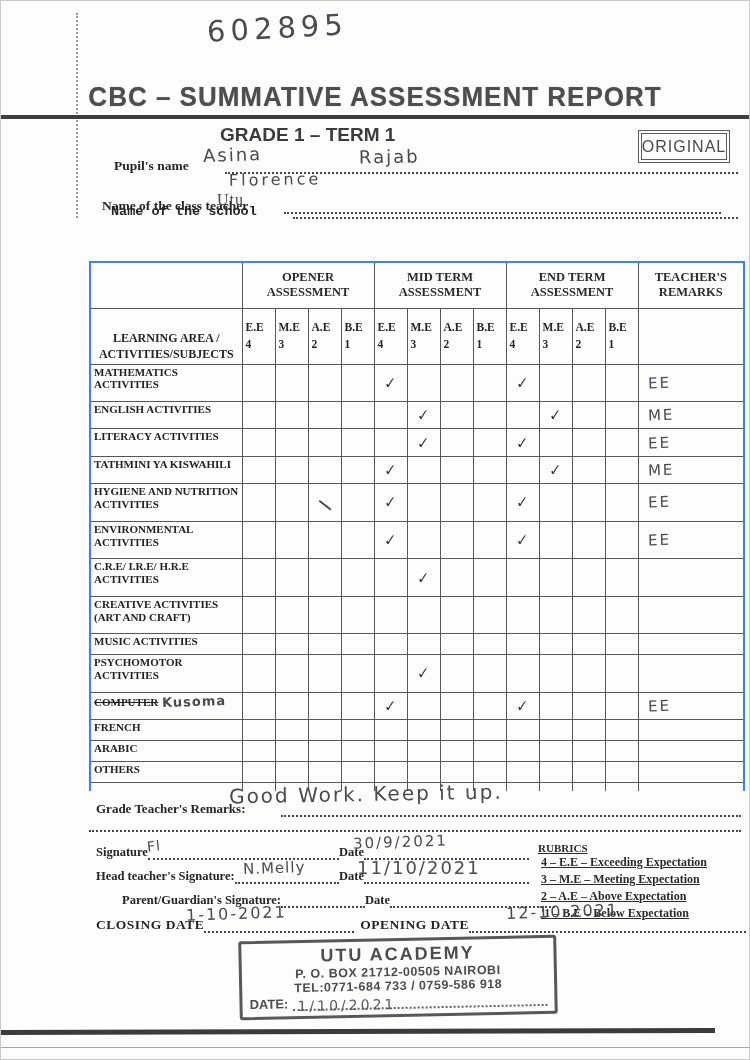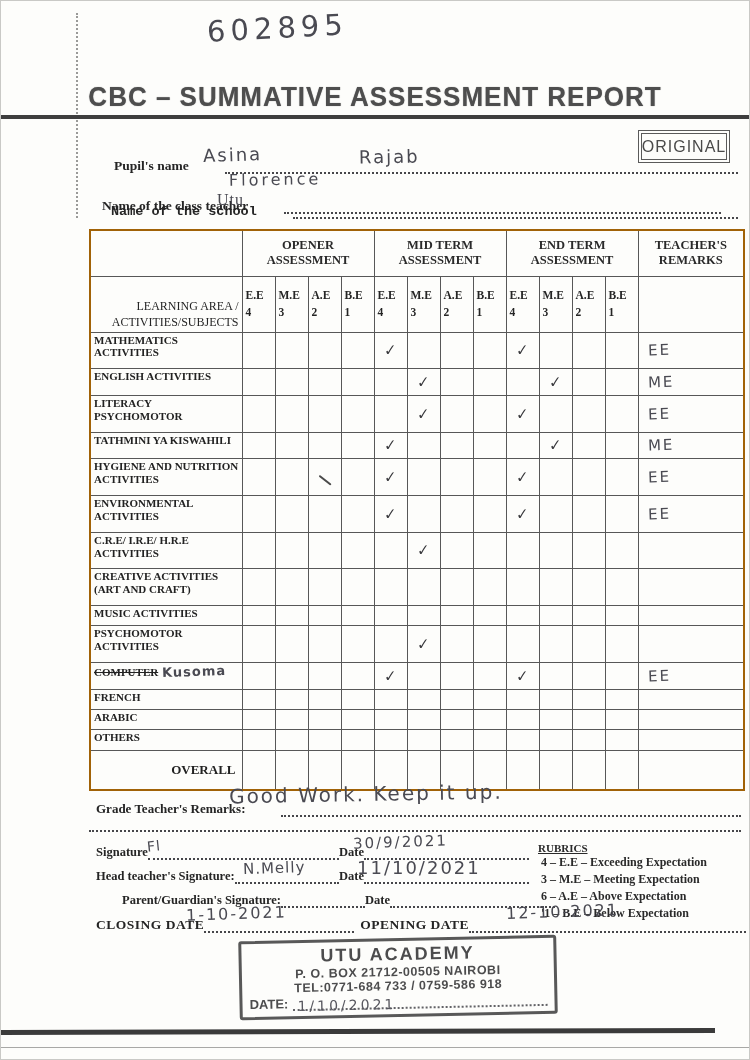--- a/index.html
+++ b/index.html
@@ -30,25 +30,25 @@
   .f-teacher{left:101px;top:181px;width:619px;margin-top:16px;}
   .f-school{left:110px;top:202px;width:627px;font-family:Liberation Mono, monospace;}
   .h-first{left:202px;top:143px;font-size:18px;letter-spacing:2px;transform:rotate(-2deg);}
   .h-last{left:358px;top:145px;font-size:18px;letter-spacing:2px;transform:rotate(-1deg);}
   .h-teacher{left:228px;top:169px;font-size:16px;letter-spacing:3px;transform:rotate(-1deg);}
   .h-school{left:216px;top:190px;font-size:16px;letter-spacing:1px;font-family:Liberation Serif, serif;}
   
   .twrap{left:88px;top:228px;width:656px;height:562px;overflow:hidden;}
   table{border-collapse:collapse;table-layout:fixed;width:654px;height:562px;}
   th,td{border:1px solid #575757;padding:1px 3px;overflow:hidden;}
-  table{border:2px solid #a16207;}
+  table{border:2px solid #3b82f6;margin-top:32px;}
   .ghead-row{height:46px;}
   .ghead{font-size:12.5px;font-weight:bold;text-align:center;color:#2a2a2a;line-height:1.25;}
   .subhead-row{height:56px;}
-  .areahead{vertical-align:bottom;font-weight:normal;font-size:12px;line-height:1.3;text-align:right;}
+  .areahead{vertical-align:bottom;font-weight:bold;font-size:12px;line-height:1.3;text-align:center;}
   .gcol{text-align:left;font-weight:bold;font-size:11.5px;line-height:1.5;vertical-align:middle;}
   td.label{font-weight:bold;font-size:11px;line-height:1.18;vertical-align:top;color:#222;}
   td.cell{text-align:center;vertical-align:middle;}
   td.remark{vertical-align:middle;padding-left:9px;}
   .check{font-family:"DejaVu Sans",sans-serif;font-size:15px;color:#38383c;
     transform:rotate(-8deg) skewX(-6deg);display:inline-block;}
   .slash{display:inline-block;width:15px;height:2px;background:#4a4a4a;
     border-radius:2px;transform:rotate(38deg) translateY(-1px);}
   .struck{text-decoration:line-through;}
   .kus{font-size:13px;letter-spacing:1px;margin-left:4px;transform:rotate(-2deg);}
@@ -66,21 +66,21 @@
   .sig1{left:95px;top:843px;width:433px;}
   .sig2{left:95px;top:867px;width:433px;}
   .sig3{left:95px;top:891px;width:433px;margin-left:26px;}
   .h-sig{left:146px;top:837px;font-size:14px;transform:rotate(-6deg);letter-spacing:1px;}
   .h-sigdate{left:352px;top:832px;font-size:15px;letter-spacing:2px;transform:rotate(-2deg);}
   .h-htsig{left:242px;top:858px;font-size:15px;letter-spacing:1px;transform:rotate(-2deg);}
   .h-htdate{left:356px;top:856px;font-size:18px;letter-spacing:2px;}
   
   .rubrics{left:537px;top:841px;width:210px;font-weight:bold;color:#2a2a2a;}
   .rubrics .rtitle{font-size:11px;text-decoration:underline;}
-  .rubrics .ritem{font-size:12px;line-height:1.42;padding-left:3px;}
+  .rubrics .ritem{font-size:12px;line-height:1.42;padding-left:3px;text-decoration:underline;}
   
   .datesrow{left:95px;top:916px;width:650px;display:flex;align-items:flex-end;}
   .datesrow .lbl{font-weight:bold;font-size:13.5px;white-space:nowrap;letter-spacing:0.5px;}
   .datesrow .d1{flex:0 0 150px;border-bottom:2px dotted #46464a;height:13px;margin-right:6px;}
   .datesrow .dend{flex:1;border-bottom:2px dotted #46464a;height:13px;}
   .h-closing{left:185px;top:903px;font-size:16px;letter-spacing:2px;transform:rotate(-2deg);}
   .h-opening{left:505px;top:901px;font-size:16px;letter-spacing:2px;transform:rotate(-2deg);}
   
   .stamp{left:238px;top:937px;width:298px;border:3px solid #4b4b4b;border-radius:3px;
     transform:rotate(-1.2deg);padding:3px 7px 5px 7px;color:#3d3d3f;
@@ -99,20 +99,21 @@
 <div class="sheet">
 
   <div class="abs perf"></div>
 
   <div class="abs hand serial">602895</div>
 
   <div class="abs title">CBC – SUMMATIVE ASSESSMENT REPORT</div>
 
   <div class="abs rule-top"></div>
 
+  <div class="abs section-title">GRADE 1 – TERM 1</div>
 
   <div class="abs original">ORIGINAL</div>
 
   <div class="abs field f-pupil">
     <span class="lbl">Pupil's name</span>
     <span class="dots"></span>
   </div>
   <span class="abs hand h-first">Asina</span>
   <span class="abs hand h-last">Rajab</span>
 
@@ -237,21 +238,21 @@
             <td class="cell"><span class="check">✓</span></td>
             <td class="cell"></td>
             <td class="cell"></td>
             <td class="cell"></td>
             <td class="cell"><span class="check">✓</span></td>
             <td class="cell"></td>
             <td class="cell"></td>
             <td class="remark"><span class="hand remarkhand">ME</span></td>
           </tr>
           <tr>
-            <td class="label">LITERACY PSYCHOMOTOR</td>
+            <td class="label">LITERACY ACTIVITIES</td>
             <td class="cell"></td>
             <td class="cell"></td>
             <td class="cell"></td>
             <td class="cell"></td>
             <td class="cell"></td>
             <td class="cell"><span class="check">✓</span></td>
             <td class="cell"></td>
             <td class="cell"></td>
             <td class="cell"><span class="check">✓</span></td>
             <td class="cell"></td>
@@ -484,21 +485,21 @@
     <span class="lbl">Parent/Guardian's Signature:</span>
     <span class="dots"></span>
     <span class="lbl">Date</span>
     <span class="d2"></span>
   </div>
 
   <div class="abs rubrics">
     <div class="rtitle">RUBRICS</div>
     <div class="ritem">4 – E.E – Exceeding Expectation</div>
     <div class="ritem">3 – M.E – Meeting Expectation</div>
-    <div class="ritem">6 – A.E – Above Expectation</div>
+    <div class="ritem">2 – A.E – Above Expectation</div>
     <div class="ritem">'1 – B.E – Below Expectation</div>
   </div>
 
   <div class="abs datesrow">
     <span class="lbl">CLOSING DATE</span>
     <span class="d1"></span>
     <span class="lbl">OPENING DATE</span>
     <span class="dend"></span>
   </div>
   <span class="abs hand h-closing">1-10-2021</span>

